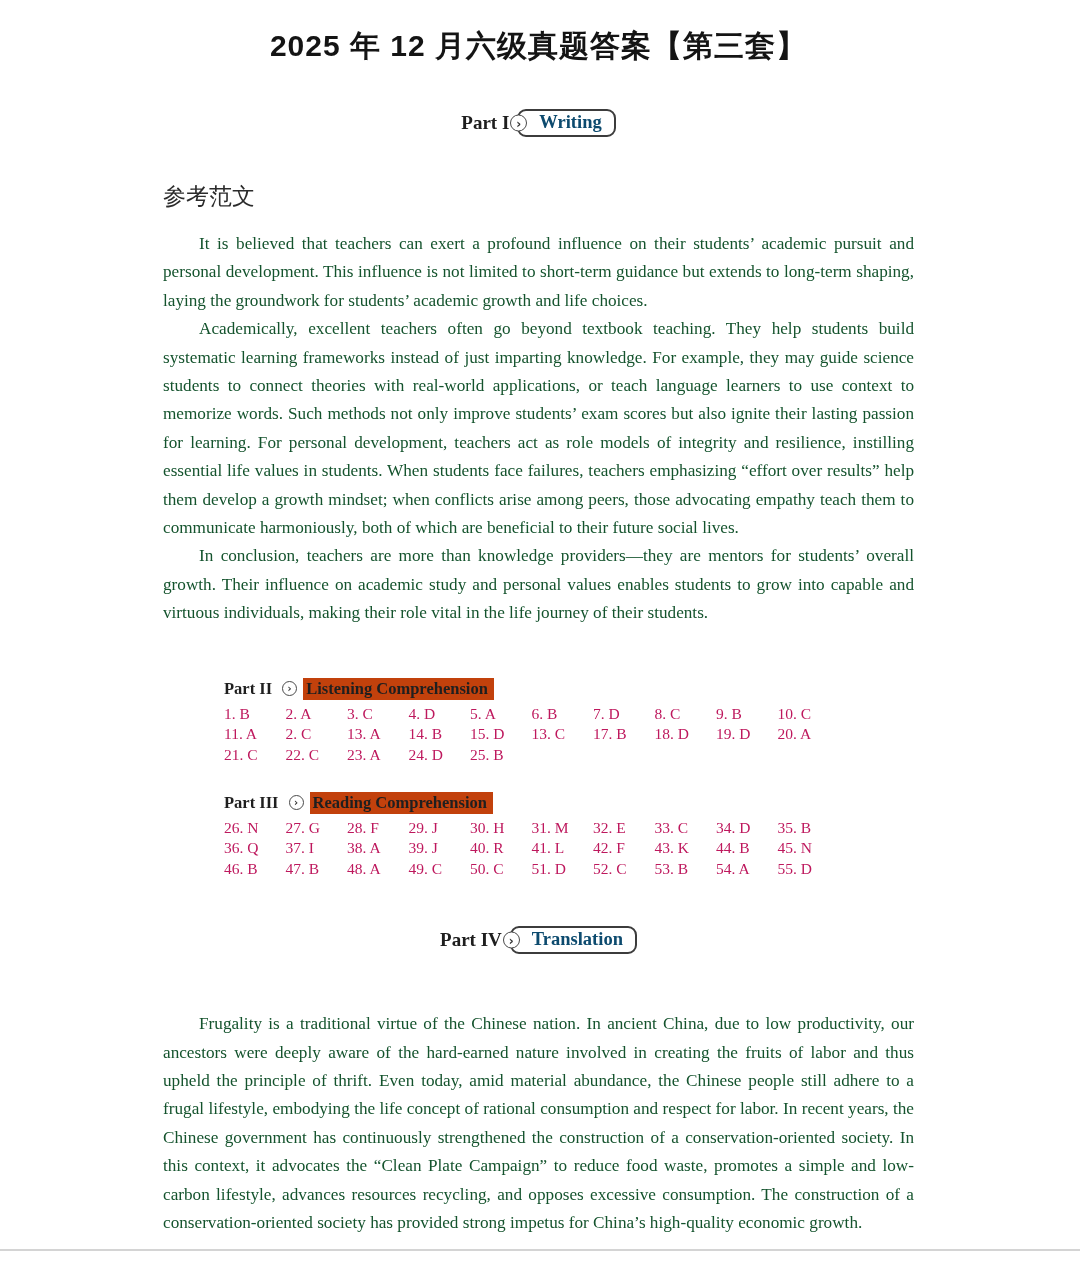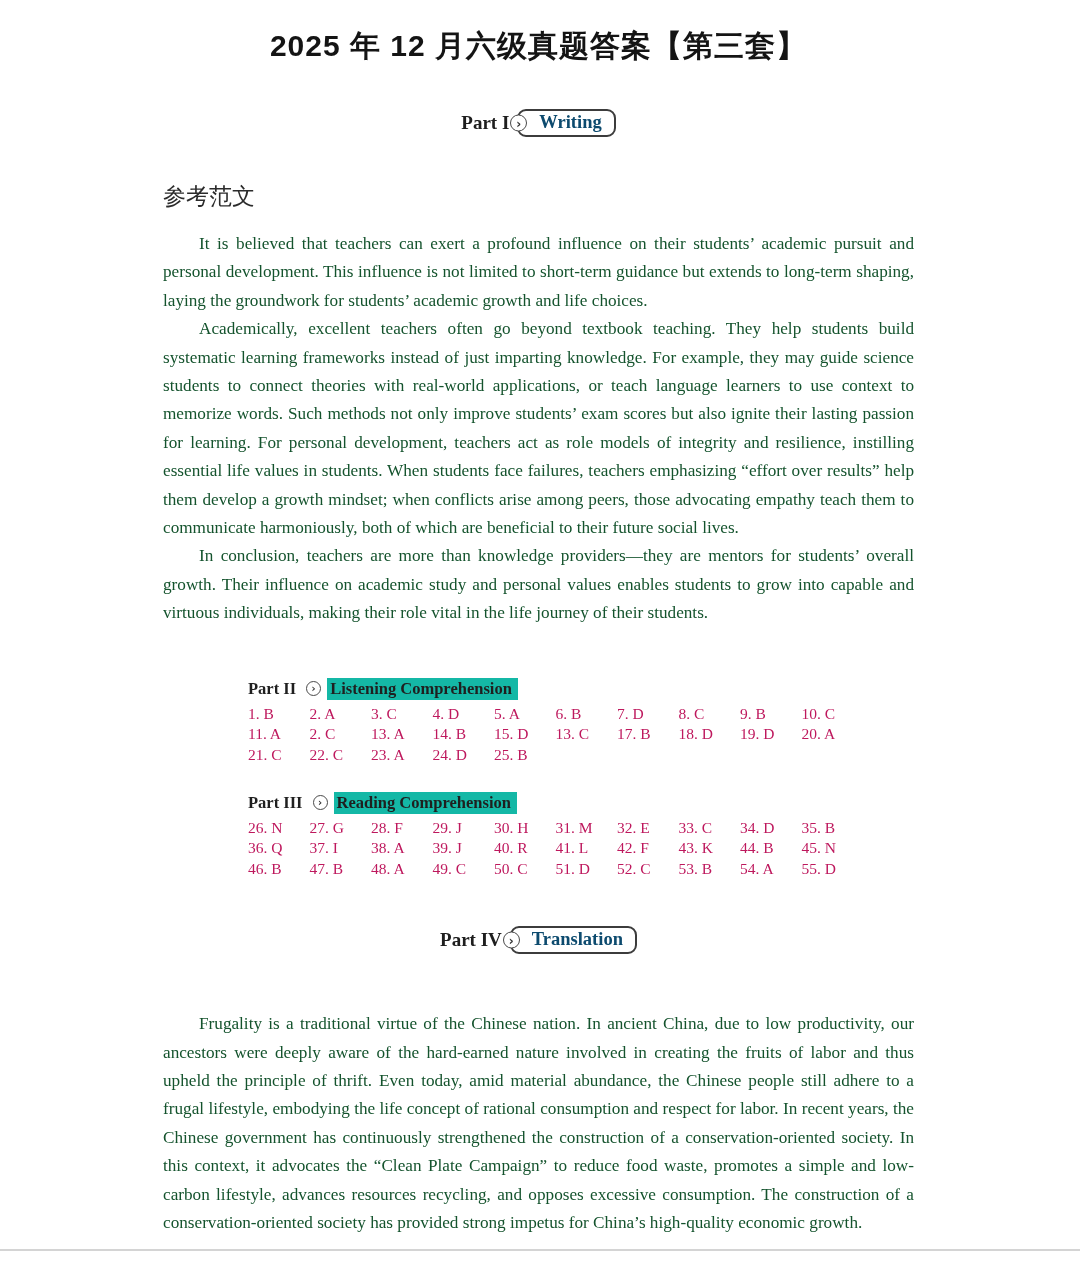--- a/index.html
+++ b/index.html
@@ -89,37 +89,37 @@
   .essay-body { margin-top: 18px; }
   .para {
     font-size: 17.2px;
     line-height: 28.4px;
     text-align: justify;
     text-indent: 36px;
     color: #14532d;
   }
 
   
-  .answer-section { margin-left: 85px; }
+  .answer-section { margin-left: 61px; }
   .answer-section.part2 { margin-top: 50px; }
   .answer-section.part3 { margin-top: 27px; }
   .section-heading {
     display: flex;
     align-items: center;
     gap: 6px;
     font-weight: 700;
     font-size: 16.5px;
     color: #1f1f1f;
   }
   .section-heading .chev-icon {
     width: 15px; height: 15px; font-size: 10px;
     margin-left: 4px;
   }
   .section-badge {
-    background: #14b8a6;
+    background: #c2410c;
     padding: 1px 6px 1px 3px;
   }
   .answers-grid {
     display: grid;
     grid-template-columns: repeat(10, 61.5px);
     margin-top: 4px;
   }
   .answer-cell {
     font-size: 15.5px;
     line-height: 20.4px;

